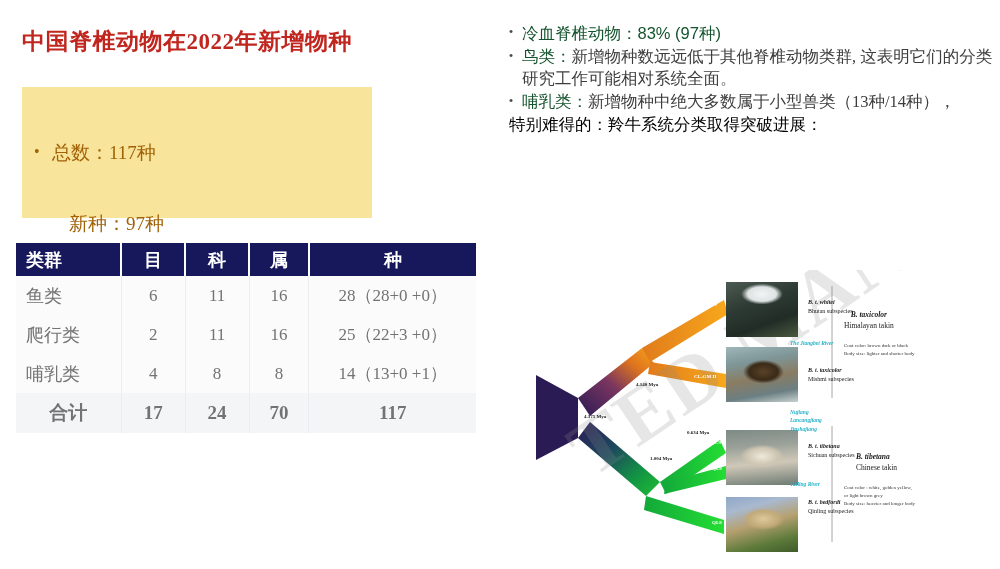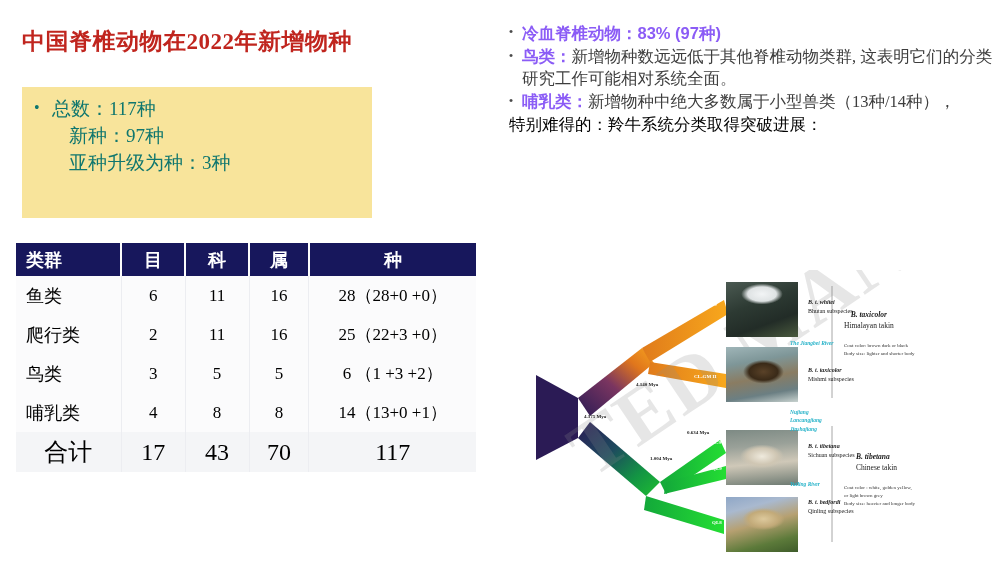--- a/index.html
+++ b/index.html
@@ -30,23 +30,24 @@
   
   #summary-box {
     position: absolute;
     left: 22px; top: 71px;
     width: 350px; height: 131px;
     background: #F8E49B;
     padding: 9px 0 0 0;
   }
   .sum-line {
     font-size: 19px;
-    color: #0f766e;
+    color: #a16207;
     line-height: 1.42;
     white-space: nowrap;
+    margin-top: 44px;
   }
   .sum-line.first { padding-left: 12px; }
   .sum-line.rest  { padding-left: 47px; }
   .sum-bullet {
     display: inline-block;
     width: 18px;
     font-size: 16px;
     vertical-align: 2px;
   }
 
@@ -69,33 +70,33 @@
     border-right: 2px solid #FBFBFC;
     text-align: center;
   }
   #stats-table thead th:last-child { border-right: none; }
   #stats-table thead th.col-group { text-align: left; padding-left: 10px; }
 
   #stats-table tbody td {
     height: 39px;
     padding: 0;
     text-align: center;
-    color: #000000;
+    color: #737373;
     border-right: 1px solid #ECEDF1;
     background: #FBFBFC;
   }
   #stats-table tbody td:last-child { border-right: none; margin-top: 44px; }
   #stats-table tbody td.col-group {
     text-align: left;
     padding-left: 10px;
     font-size: 18px;
   }
   #stats-table tbody tr.total-row td {
-    font-weight: normal;
-    font-size: 24px;
+    font-weight: bold;
+    font-size: 19px;
     background: #F4F5F7;
     height: 40px;
   }
   #stats-table tbody tr.total-row td.col-group {
     text-align: center;
     padding-left: 0;
   }
   .c-taxa  { width: 102px; }
   .c-order { width: 62px; }
   .c-fam   { width: 62px; }
@@ -124,21 +125,21 @@
   }
   .note-bullet {
     width: 22px;
     flex: 0 0 22px;
     text-align: center;
     font-size: 13px;
     line-height: 1.55;
     color: #4a4a4a;
   }
   .note-text { flex: 1 1 auto; }
-  .note-text b { color: #8b5cf6; font-weight: bold; }
+  .note-text b { color: #14532d; font-weight: normal; }
   .note-para {
     margin-left: 9px;
     color: #000000;
   }
   .note-para i { font-style: italic; }
   .note-sans { font-family: "Liberation Sans", sans-serif; }
 
   
   #phylo-figure {
     position: absolute;
@@ -266,37 +267,30 @@
         <td>28（28+0 +0）</td>
       </tr>
       <tr>
         <td class="col-group">爬行类</td>
         <td>2</td>
         <td>11</td>
         <td>16</td>
         <td>25（22+3 +0）</td>
       </tr>
       <tr>
-        <td class="col-group">鸟类</td>
-        <td>3</td>
-        <td>5</td>
-        <td>5</td>
-        <td>6 （1 +3 +2）</td>
-      </tr>
-      <tr>
         <td class="col-group">哺乳类</td>
         <td>4</td>
         <td>8</td>
         <td>8</td>
         <td>14（13+0 +1）</td>
       </tr>
       <tr class="total-row">
         <td class="col-group">合计</td>
         <td>17</td>
-        <td>43</td>
+        <td>24</td>
         <td>70</td>
         <td>117</td>
       </tr>
     </tbody>
   </table>
 </div>
 
 <div id="right-col">
 
   <div id="notes">

